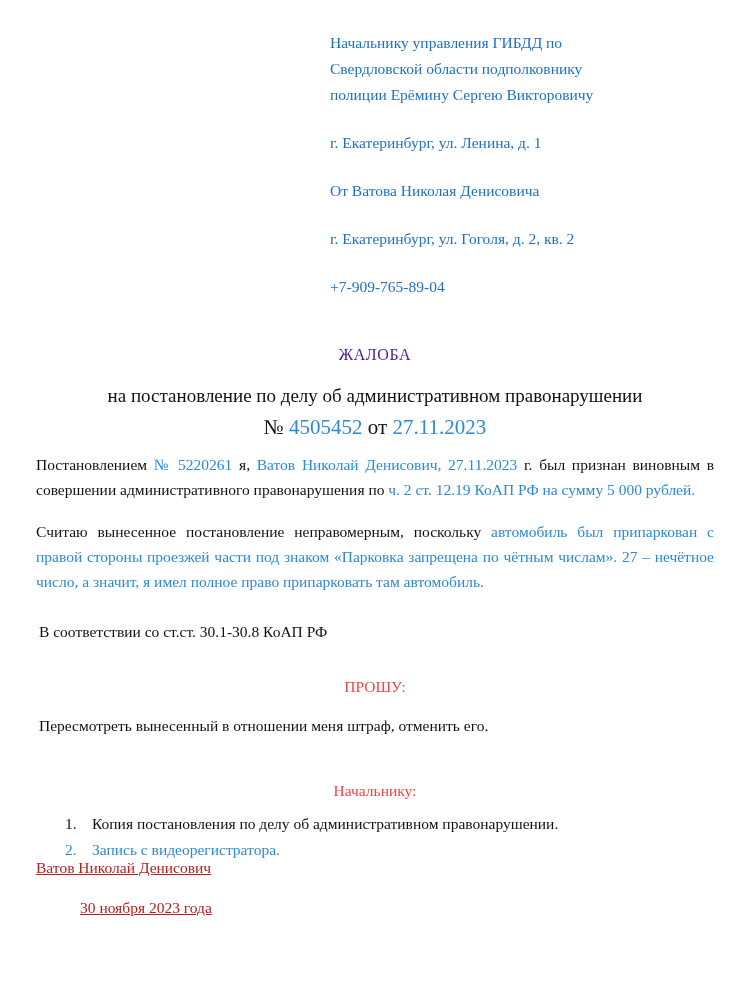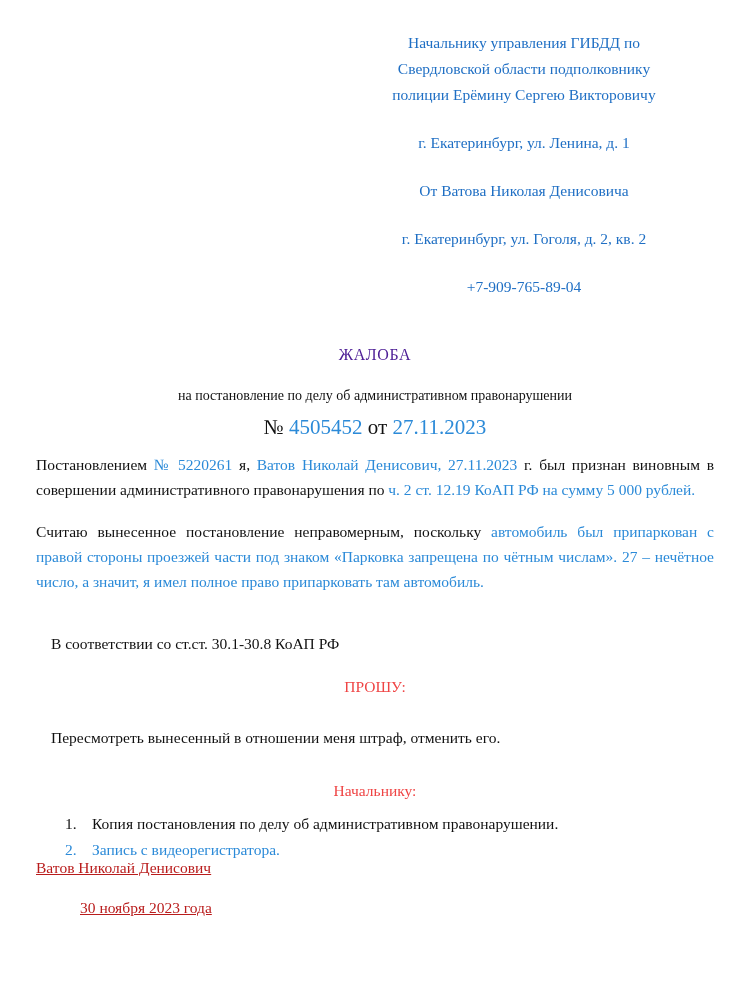--- a/index.html
+++ b/index.html
@@ -23,21 +23,21 @@
     padding: 0;
     position: relative;
   }
 
   
   .addressee {
     position: absolute;
     top: 30px;
     left: 330px;
     width: 388px;
-    text-align: center;
+    text-align: left;
     color: #1f6fc4;
     font-size: 15.5px;
     line-height: 26px;
   }
   .addressee .tight-line { display: block; }
   .addressee .spaced-line {
     display: block;
     margin-top: 22px;
   }
 
@@ -50,21 +50,21 @@
     text-align: center;
   }
   .doc-title {
     font-size: 16px;
     letter-spacing: 0.6px;
     color: #4c1d95;
     line-height: 22px;
   }
   .doc-subtitle {
     margin-top: 19px;
-    font-size: 14px;
+    font-size: 19px;
     color: #111111;
     line-height: 22px;
   }
   .doc-case {
     margin-top: 9px;
     font-size: 21px;
     color: #111111;
     line-height: 22px;
   }
 
@@ -80,21 +80,21 @@
     font-size: 15.5px;
     line-height: 25px;
     text-align: justify;
     text-justify: inter-word;
     color: #111111;
   }
 
   .blue { color: #2b8ad8; }
 
   .plain-line {
-    margin: 15px;
+    margin: 3px;
     font-size: 15.5px;
     line-height: 25px;
     color: #111111;
     text-align: left;
   }
 
   .centered-heading {
     text-align: center;
     font-size: 15.5px;
     line-height: 22px;

